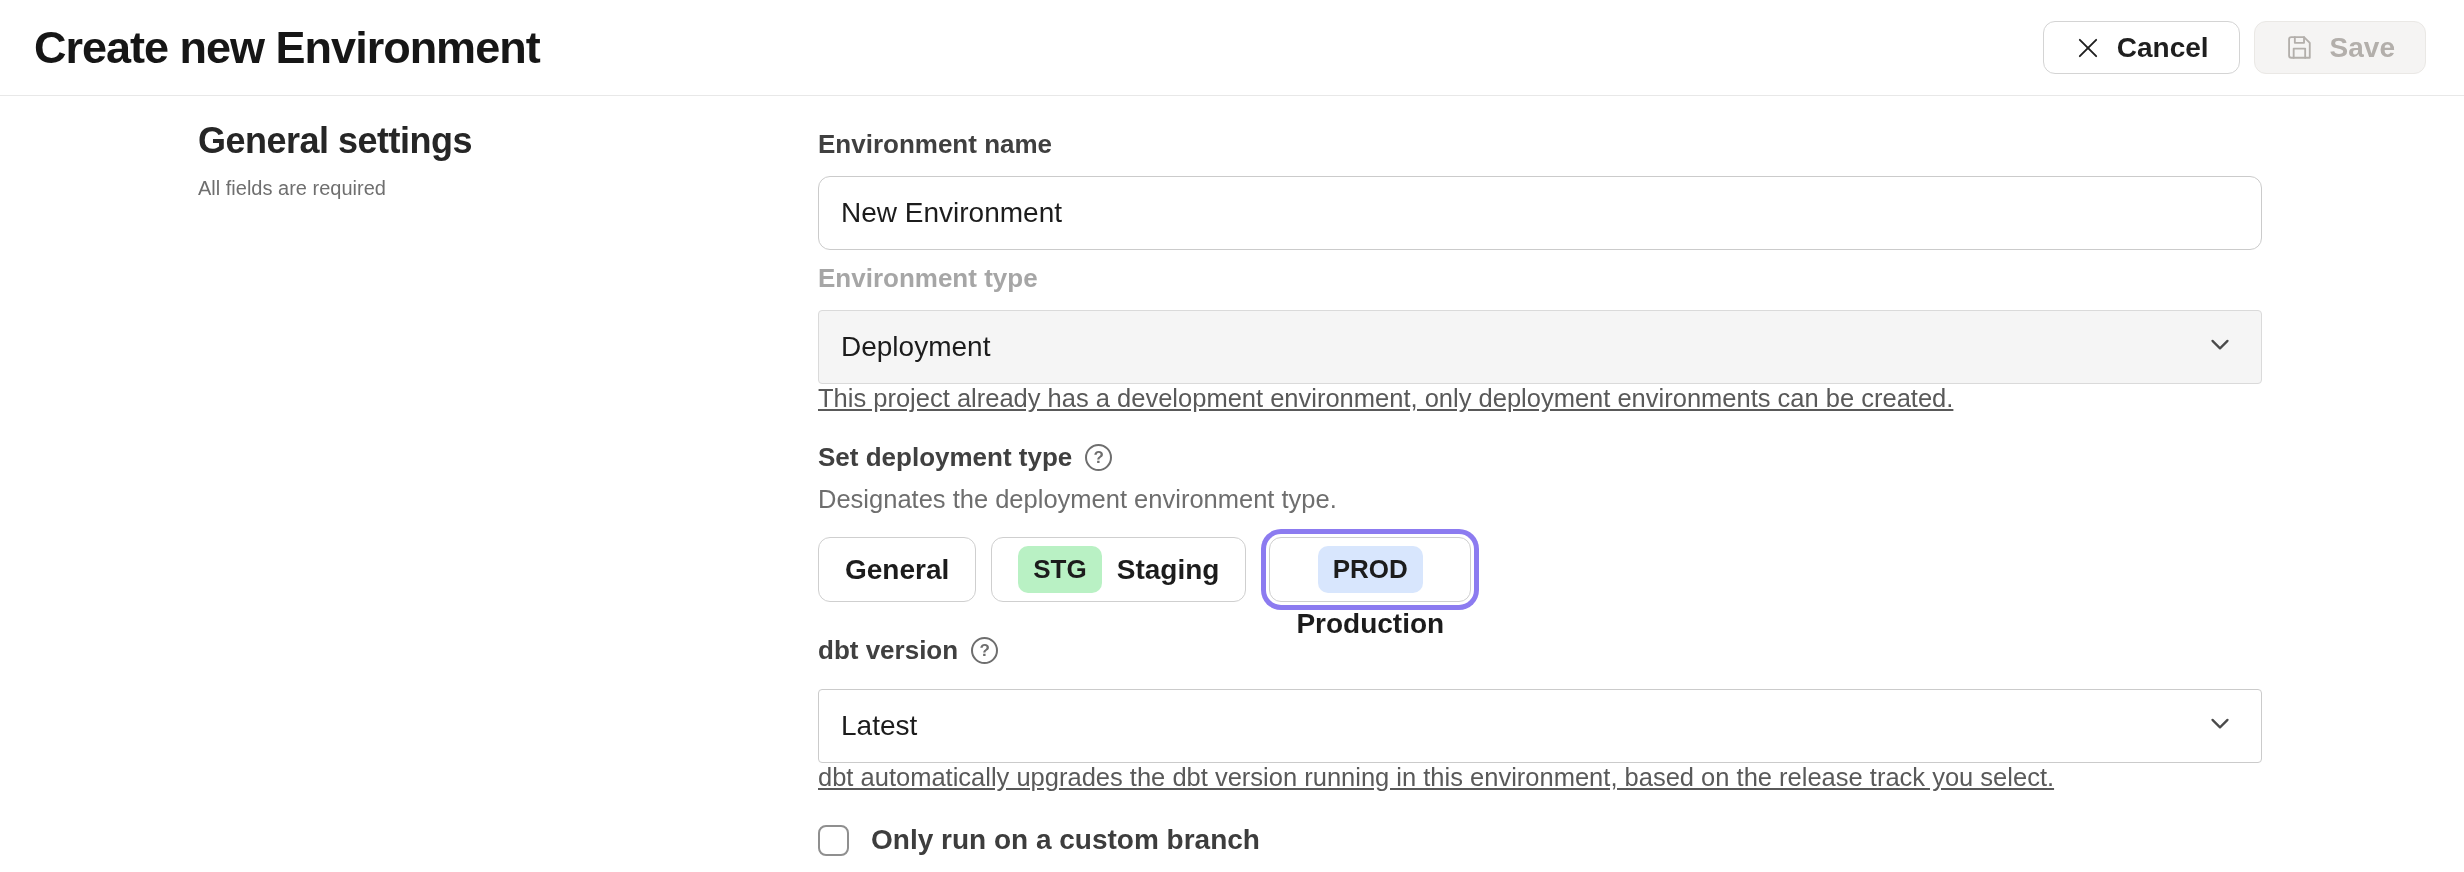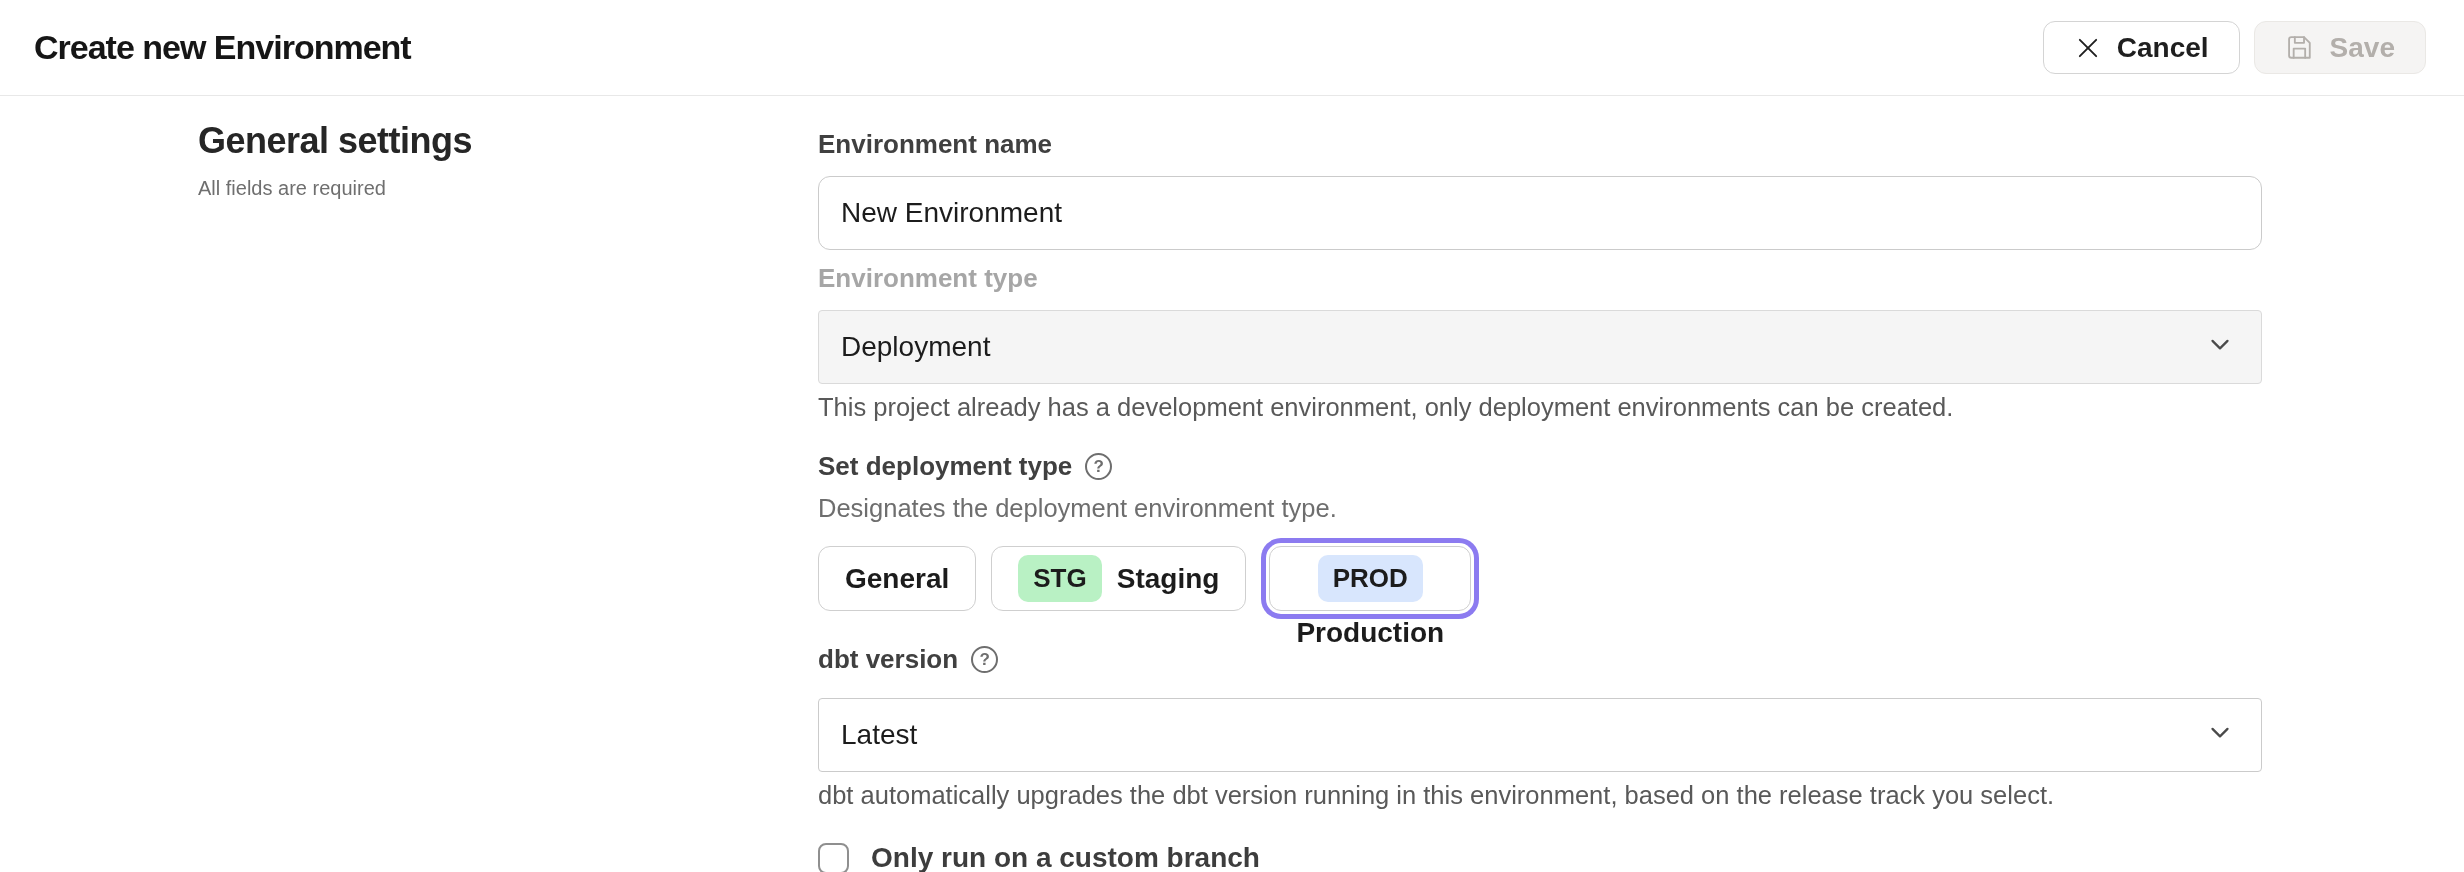--- a/index.html
+++ b/index.html
@@ -2,21 +2,21 @@
 <html><head>
 <meta charset="utf-8">
 <style>
   * { margin:0; padding:0; box-sizing:border-box; }
   html,body { width:2464px; height:872px; background:#ffffff; overflow:hidden;
               font-family:"Liberation Sans","DejaVu Sans",sans-serif; }
 
   
   .header { height:96px; display:flex; align-items:center;
             padding:0 38px 0 34px; border-bottom:1px solid #e8e8e8; }
-  .page-title { flex:1; font-size:34px; font-weight:700; color:#161616; letter-spacing:-1px; }
+  .page-title { flex:1; font-size:45px; font-weight:700; color:#161616; letter-spacing:-1px; }
   .header-actions { display:flex; gap:14px; align-items:center; }
   .btn { height:53px; border-radius:12px; font-size:28px; font-weight:600;
          display:inline-flex; align-items:center; gap:15px; padding:0 30px;
          font-family:inherit; cursor:pointer; }
   .btn-cancel { background:#ffffff; border:1px solid #d4d4d4; color:#1f1f1f; }
   .btn-save   { background:#f5f4f3; border:1px solid #eae8e5; color:#b3afab; cursor:default; }
   .btn svg { display:block; }
 
   
   .main { display:flex; padding-top:24px; }
@@ -31,21 +31,21 @@
 
   .text-input { margin-top:16px; width:100%; height:74px; border:1px solid #cbcbcb;
                 border-radius:12px; font-size:28px; color:#1c1c1c; padding:0 22px;
                 font-family:inherit; background:#ffffff; outline:none; }
 
   .select { margin-top:16px; width:100%; height:74px; border:1px solid #cbcbcb;
             border-radius:4px; display:flex; align-items:center; justify-content:space-between;
             padding:0 26px 0 22px; font-size:28px; color:#1c1c1c; background:#ffffff; cursor:pointer; }
   .select.disabled { background:#f5f5f5; border-color:#dadada; cursor:default; }
 
-  .helper { margin-top:9px; font-size:25.5px; color:#595959; }
+  .helper { font-size:25.5px; color:#595959;text-decoration:underline; }
 
   .section { margin-top:29px; }
   .section-desc { margin-top:12px; font-size:25.5px; color:#6e6e6e; }
 
   .help-icon { width:27px; height:27px; border:2px solid #6e6e6e; border-radius:50%;
                display:inline-flex; align-items:center; justify-content:center;
                font-size:17px; font-weight:700; color:#6e6e6e; margin-left:13px; flex:none; }
 
   .seg-row { margin-top:23px; display:flex; gap:15px; align-items:center; }
   .seg-btn { height:65px; background:#ffffff; border:1px solid #cfcfcf; border-radius:12px;

